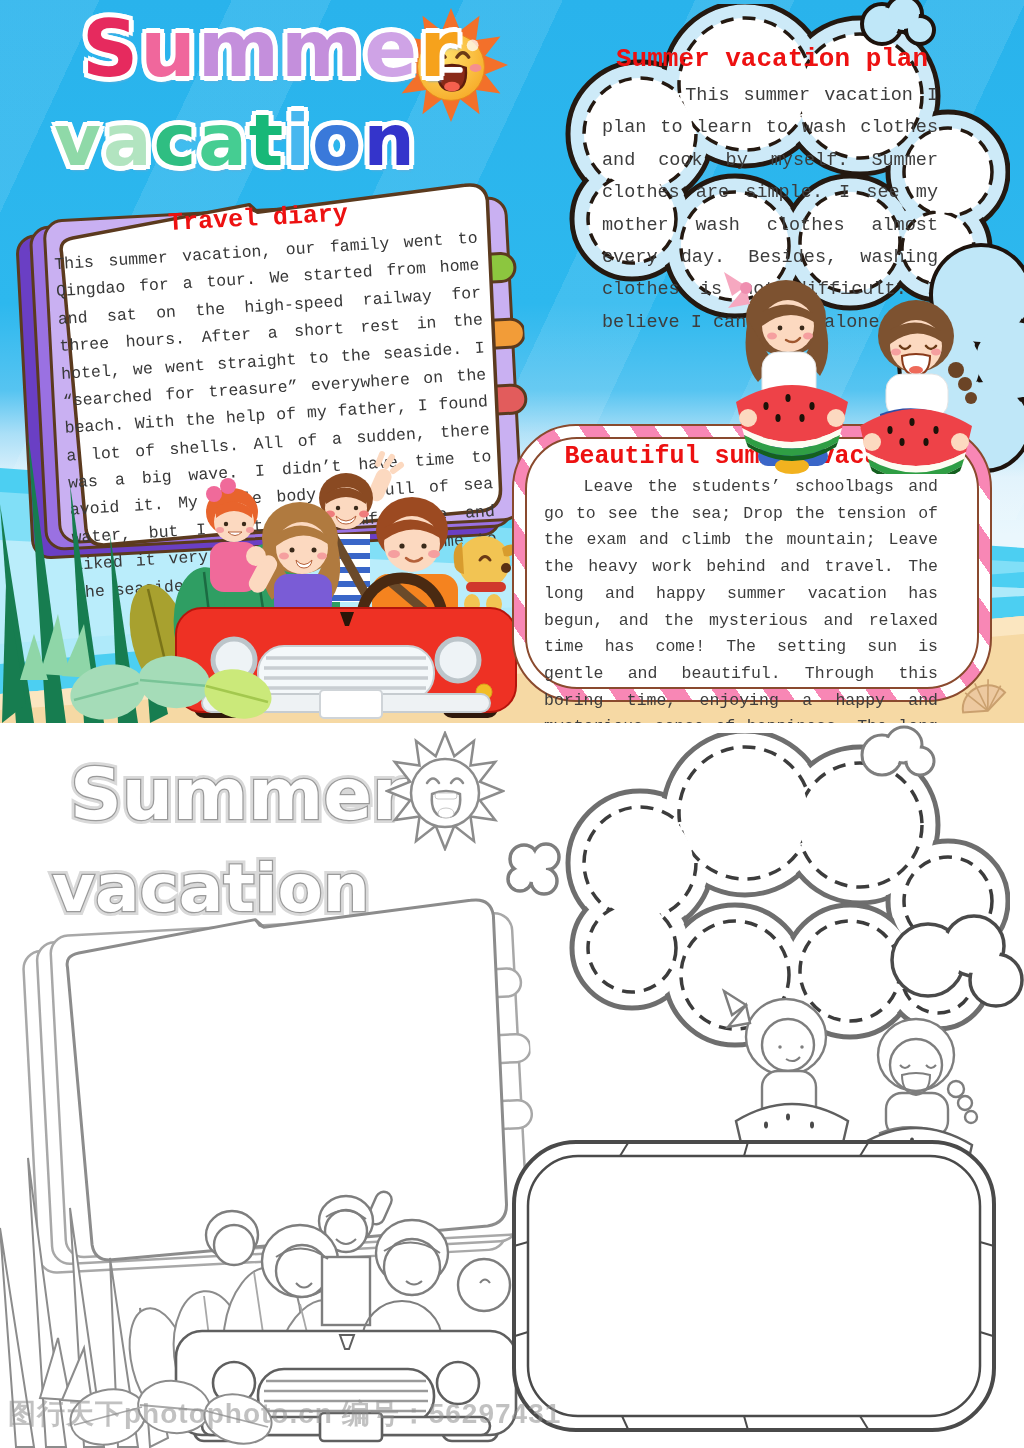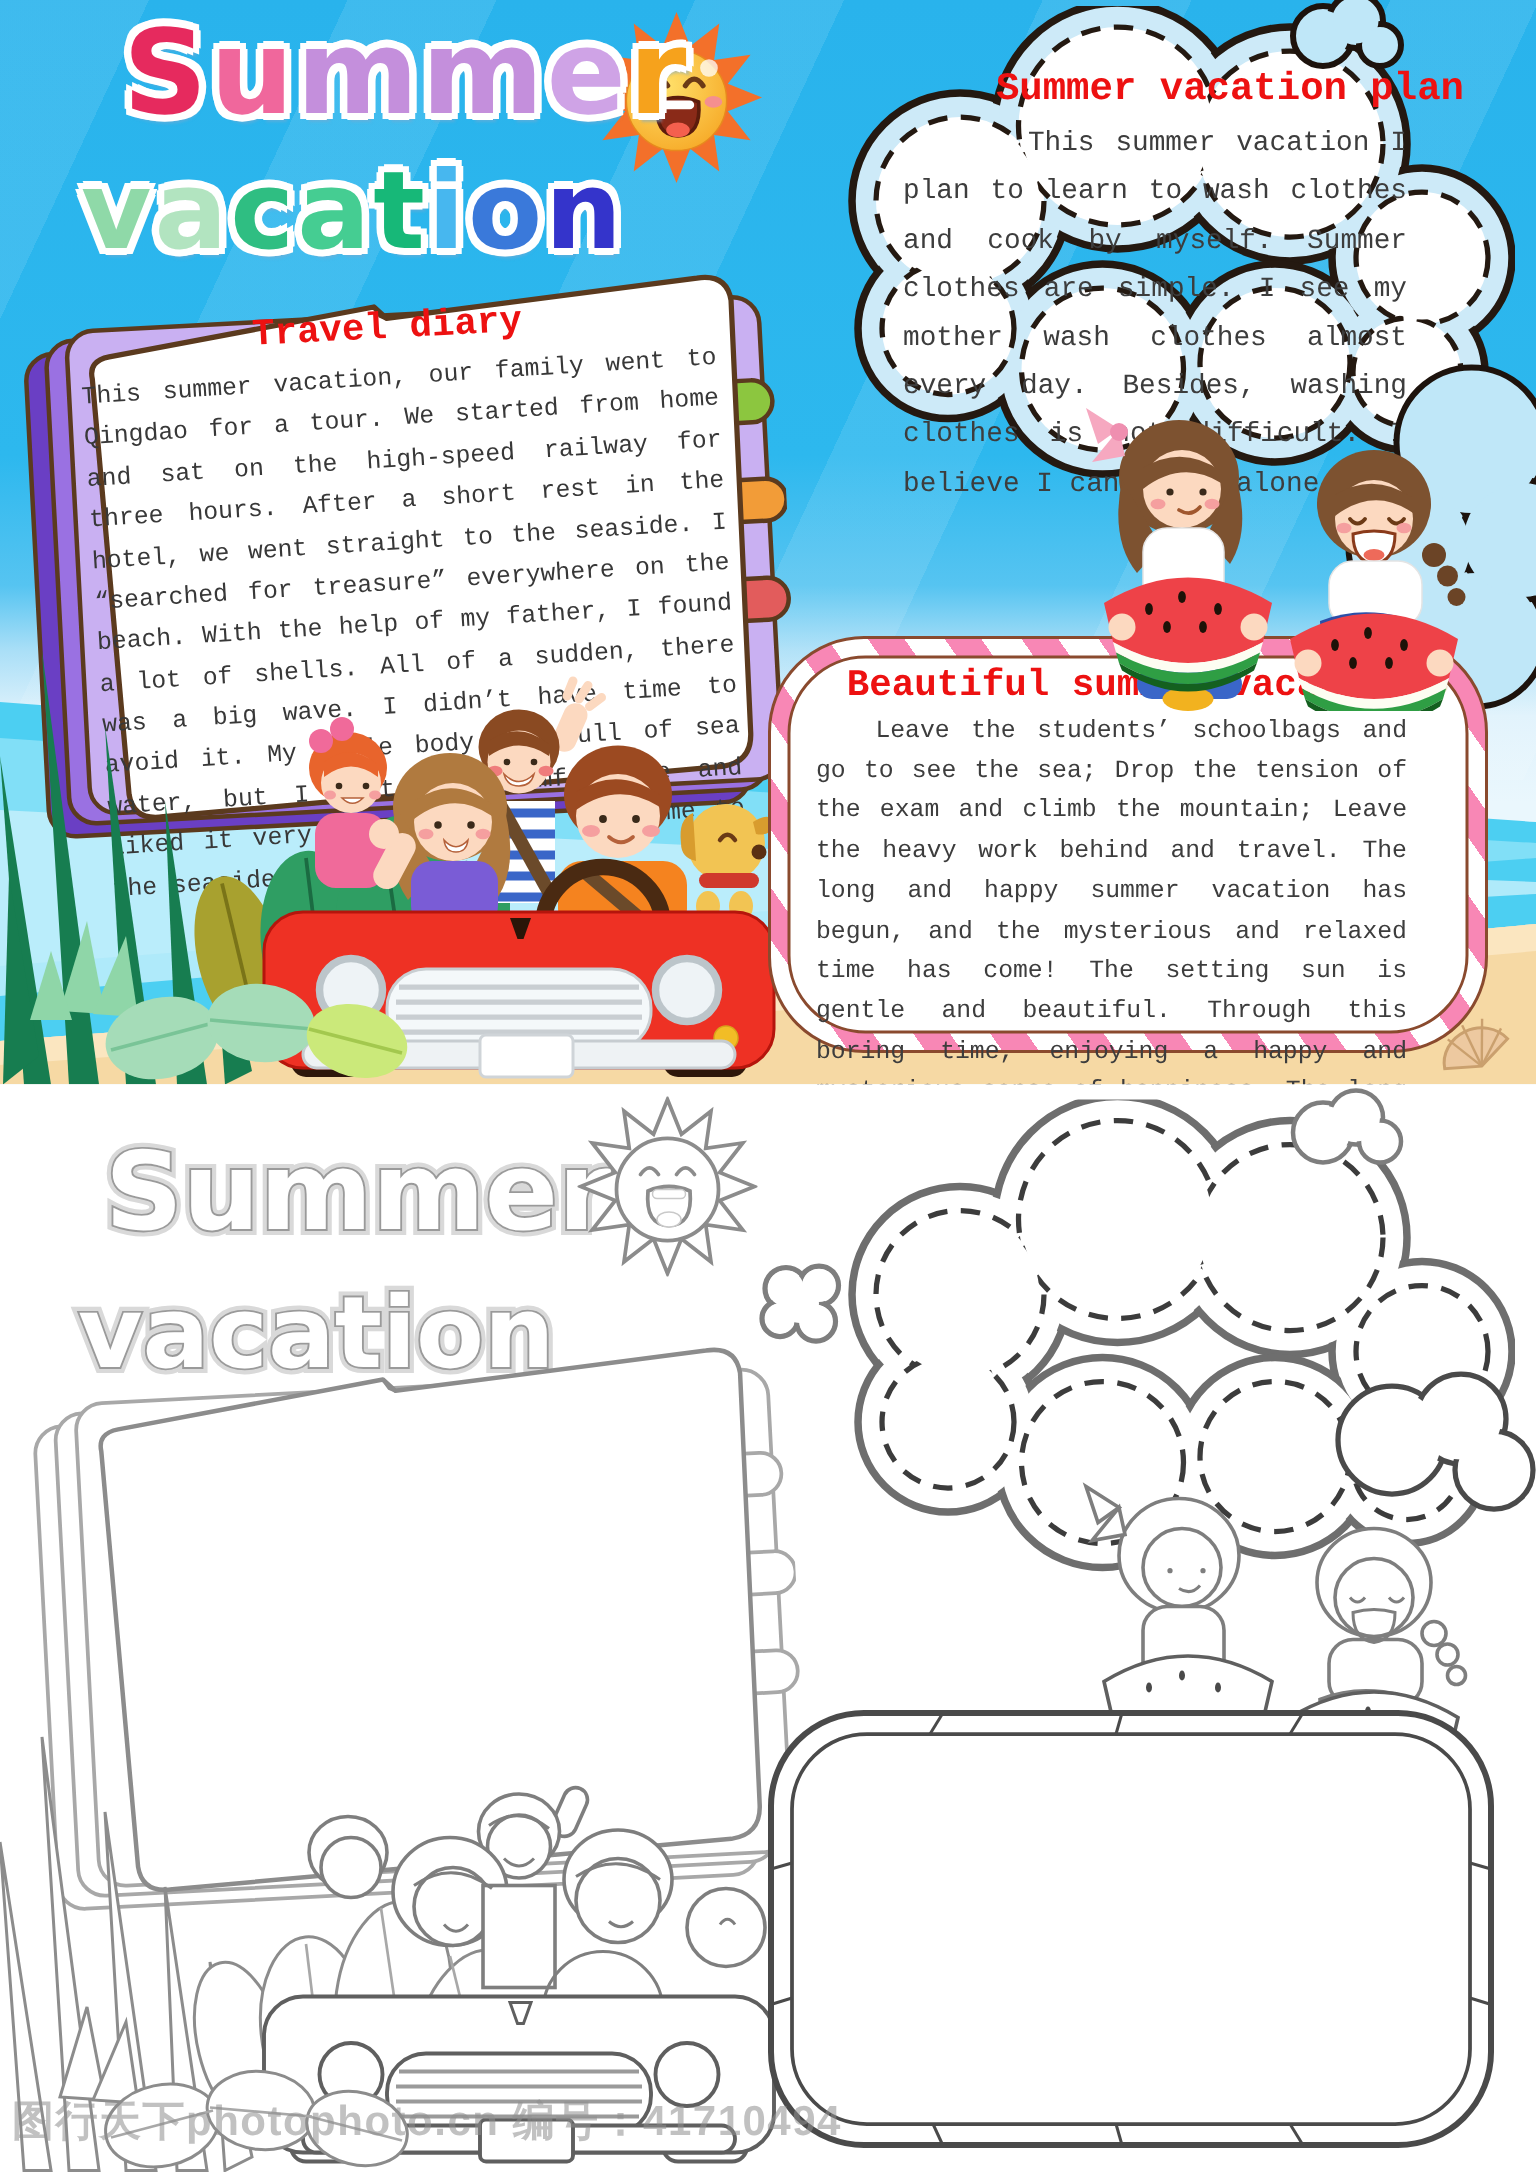--- a/index.html
+++ b/index.html
@@ -13,21 +13,21 @@
   .abs{position:absolute;}
   
   .bigtitle{position:absolute;left:52px;top:10px;width:400px;line-height:1;}
   .bigtitle .tline{display:block;font-weight:800;letter-spacing:2px;
      font-family:"DejaVu Sans",sans-serif;
      text-shadow:-4px -4px 0 #fff,4px -4px 0 #fff,-4px 4px 0 #fff,4px 4px 0 #fff,
                  0 -5px 0 #fff,0 5px 0 #fff,-5px 0 0 #fff,5px 0 0 #fff,2px 6px 2px rgba(120,170,210,.55);}
   .tline1{font-size:78px;margin-left:30px;}
   .tline2{font-size:72px;margin-top:16px;margin-left:2px;}
   
-  .cloud-title{position:absolute;left:76px;top:40px;width:360px;text-align:right;
+  .cloud-title{position:absolute;left:76px;top:40px;width:360px;text-align:left;
      font-family:"Liberation Mono",monospace;font-weight:700;font-size:26px;color:#ed1111;}
   .cloud-body{position:absolute;left:62px;top:76px;width:336px;
      font-family:"Liberation Mono",monospace;font-size:18.5px;line-height:1.75;color:#3d3d3d;
      text-align:justify;text-indent:4.5em;}
   
   #notebook{position:absolute;left:6px;top:170px;width:520px;height:402px;transform:rotate(-3deg);}
   .diary-title{position:absolute;left:0;top:34px;width:520px;text-align:center;
      font-family:"Liberation Mono",monospace;font-weight:700;font-size:25px;color:#ed1111;}
   .diary-body{position:absolute;left:56px;top:68px;width:424px;
      font-family:"Liberation Mono",monospace;font-size:16.5px;line-height:1.66;color:#383838;
@@ -664,16 +664,16 @@
         <ellipse cx="118" cy="42" rx="36" ry="26" transform="rotate(6 118 42)"></ellipse>
         <ellipse cx="182" cy="54" rx="34" ry="24" transform="rotate(14 182 54)"></ellipse>
       </g>
       <g stroke="#a8a8a8" stroke-width="1.8">
           <line x1="18" y1="60" x2="86" y2="42"></line>
           <line x1="84" y1="40" x2="152" y2="46"></line>
           <line x1="150" y1="46" x2="212" y2="62"></line>
         </g>
     </svg>
 
-    <div id="watermark">图行天下photophoto.cn 编号：41710494</div>
+    <div id="watermark">图行天下photophoto.cn 编号：56297431</div>
   </div>
 
 </div>
 
 </body></html>

